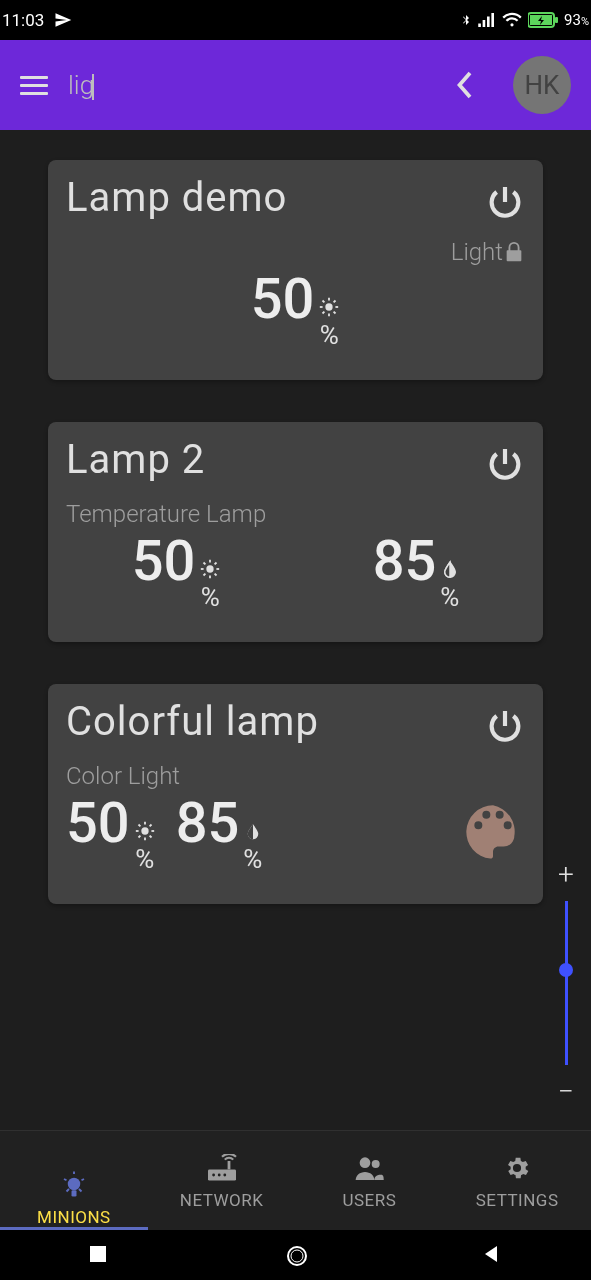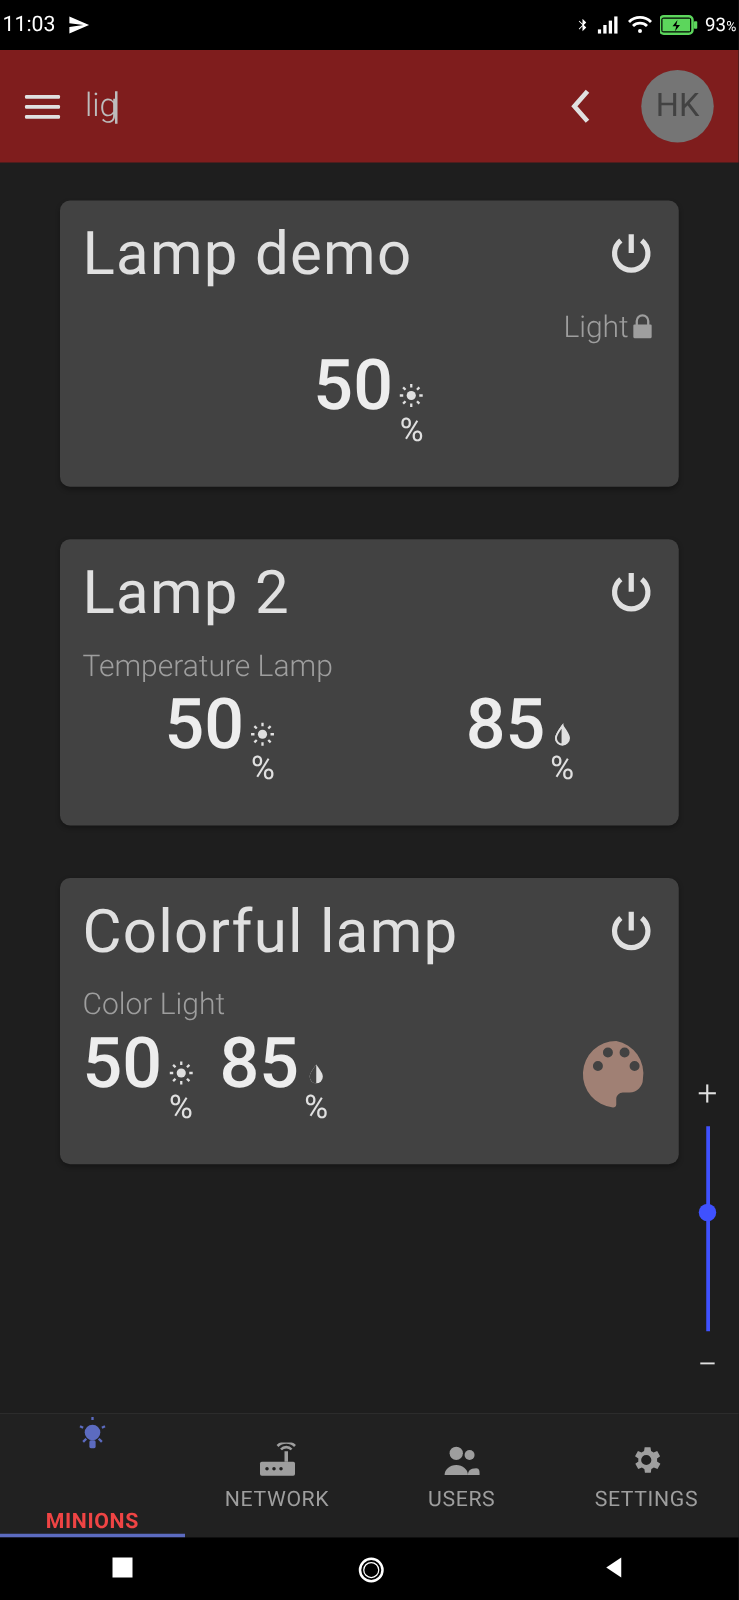--- a/index.html
+++ b/index.html
@@ -21,21 +21,21 @@
     padding: 0 2px;
     font-size: 17px;
     color: #fff;
   }
   .status-left { display: flex; align-items: center; gap: 10px; }
   .status-right { display: flex; align-items: center; gap: 6px; font-size: 15px; }
 
   
   .app-header {
     height: 90px;
-    background: #7f1d1d;
+    background: #6d28d9;
     display: flex;
     align-items: center;
     padding: 0 20px;
     gap: 20px;
   }
   .menu-btn { display:flex; flex-direction:column; gap:5px; }
   .menu-btn span { width:28px; height:3px; background:#e0e0e0; border-radius:1px; }
   .search-text { font-size: 26px; color:#bdbdbd; font-weight:300; flex:1; position:relative; }
   .cursor { border-right: 2px solid #bdbdbd; display: inline-block; height: 26px; vertical-align: middle; margin-left: -2px; }
   .back-arrow { margin-right: 20px; }
@@ -59,21 +59,21 @@
   .card {
     background: #424242;
     border-radius: 8px;
     padding: 14px 18px 30px 18px;
     margin-bottom: 42px;
     position: relative;
     box-shadow: 0 2px 4px rgba(0,0,0,0.3);
   }
   .card-header { display:flex; align-items:flex-start; justify-content:space-between; }
   .card-title {
-    font-size: 48px;
+    font-size: 40px;
     font-weight: 400;
     color: #e0e0e0;
     letter-spacing: 1px;
   }
   .card-subtitle {
     font-size: 24px;
     color: #9e9e9e;
     margin-top: 16px;
     font-weight: 300;
   }
@@ -138,21 +138,21 @@
   .nav-item {
     flex:1;
     display:flex;
     flex-direction:column;
     align-items:center;
     gap:8px;
     color:#9e9e9e;
     font-size:17px;
     letter-spacing:0.5px;
   }
-  .nav-item.active { color:#ef4444; border-bottom:3px solid #5c6bc0; height:100%; justify-content:space-between;font-weight:bold; }
+  .nav-item.active { color:#fde047; border-bottom:3px solid #5c6bc0; height:100%; justify-content:flex-end; }
   .nav-icon { height: 30px; display:flex; align-items:flex-end; }
 
   
   .sys-nav {
     position:absolute; bottom:0; left:0; right:0;
     height:50px; background:#000;
     display:flex; align-items:center; justify-content:space-around;
     color:#fff;
   }
   .sys-btn { width: 22px; height: 22px; }

